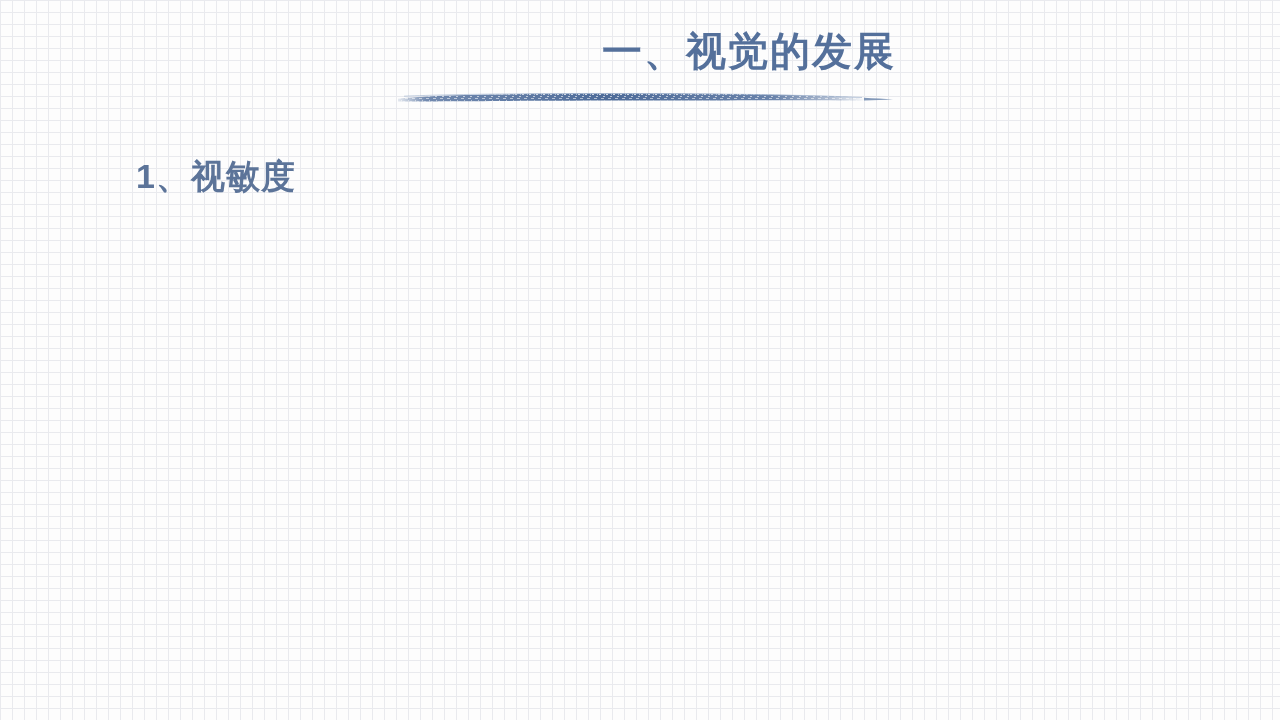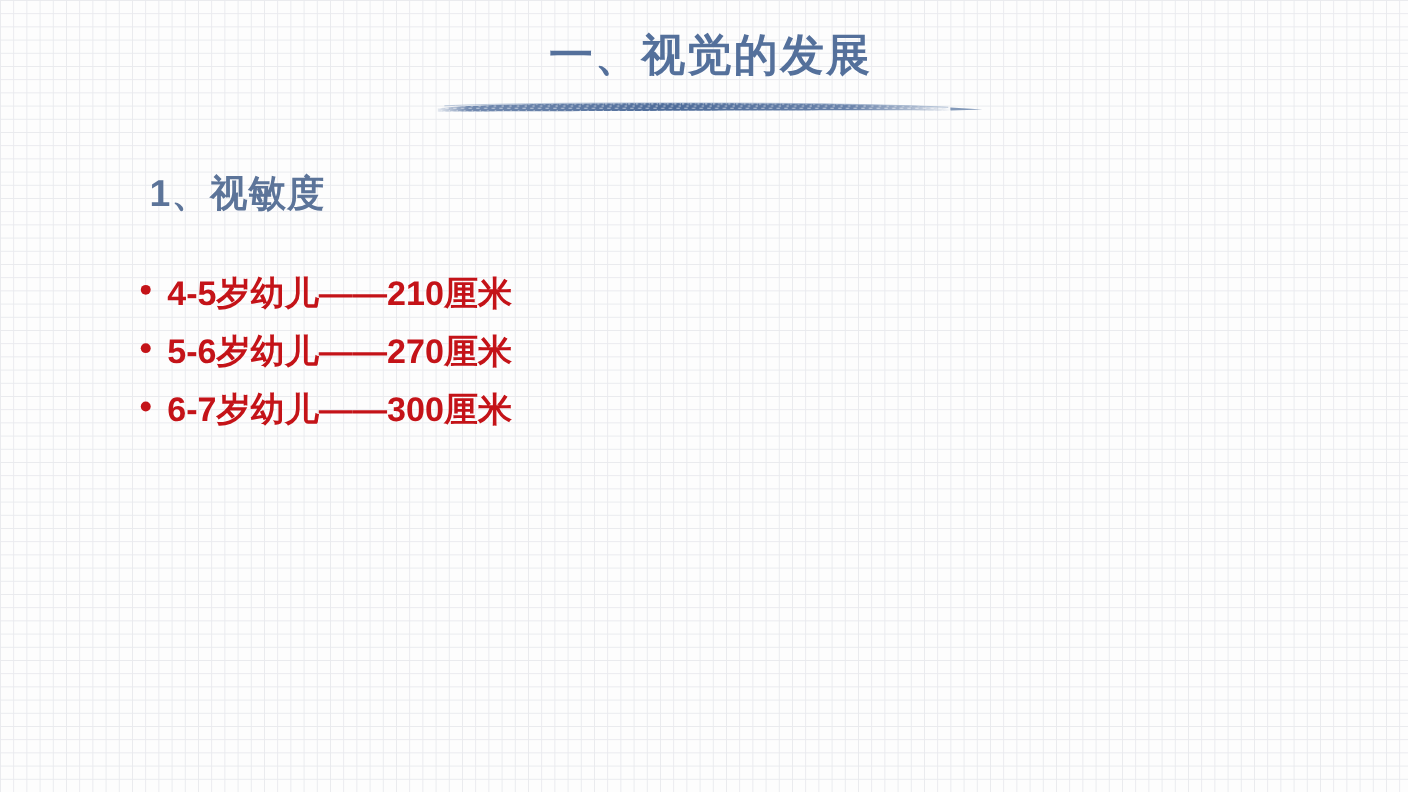--- a/index.html
+++ b/index.html
@@ -37,21 +37,21 @@
     top: 26px;
     width: 500px;
     height: 80px;
   }
 
   #slide-title {
     position: absolute;
     left: 0;
     top: 0;
     width: 500px;
-    text-align: center;
+    text-align: right;
     font-size: 40px;
     line-height: 50px;
     font-weight: bold;
     letter-spacing: 2px;
     color: #54709b;
     white-space: nowrap;
   }
 
   
   #title-underline {
@@ -150,28 +150,14 @@
       <path d="M2,12.5 C40,8.6 120,7.4 250,7.6 C360,7.8 420,9.2 470,11.4
                L470,15.0 C420,13.6 360,14.4 250,14.6 C120,14.8 40,15.4 2,15.6 Z" fill="url(#speckle)"></path>
 
       <path d="M8,10.2 C60,8.0 150,7.2 260,7.6 C350,7.9 420,9.4 466,11.5" stroke="#9fb2cd" stroke-width="0.9" fill="none" stroke-opacity="0.7"></path>
     </svg>
 
   </div>
 
   <div id="section-heading">1、视敏度</div>
 
-  <ul id="bullet-list">
-    <li>
-      <span class="bullet-dot"></span>
-      <span class="bullet-text">4-5岁幼儿——210厘米</span>
-    </li>
-    <li>
-      <span class="bullet-dot"></span>
-      <span class="bullet-text">5-6岁幼儿——270厘米</span>
-    </li>
-    <li>
-      <span class="bullet-dot"></span>
-      <span class="bullet-text">6-7岁幼儿——300厘米</span>
-    </li>
-  </ul>
 
 </div>
 
 </body></html>

